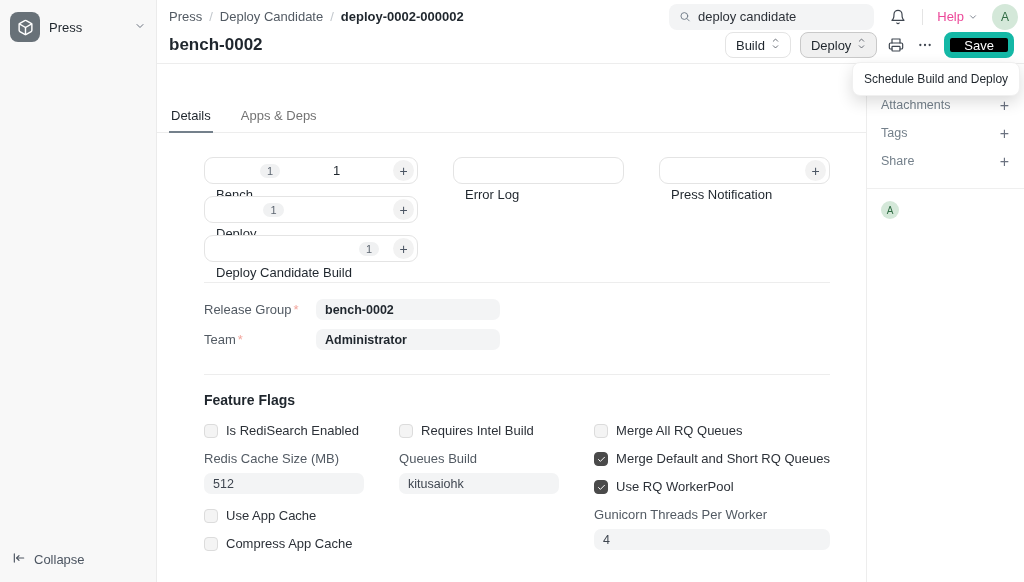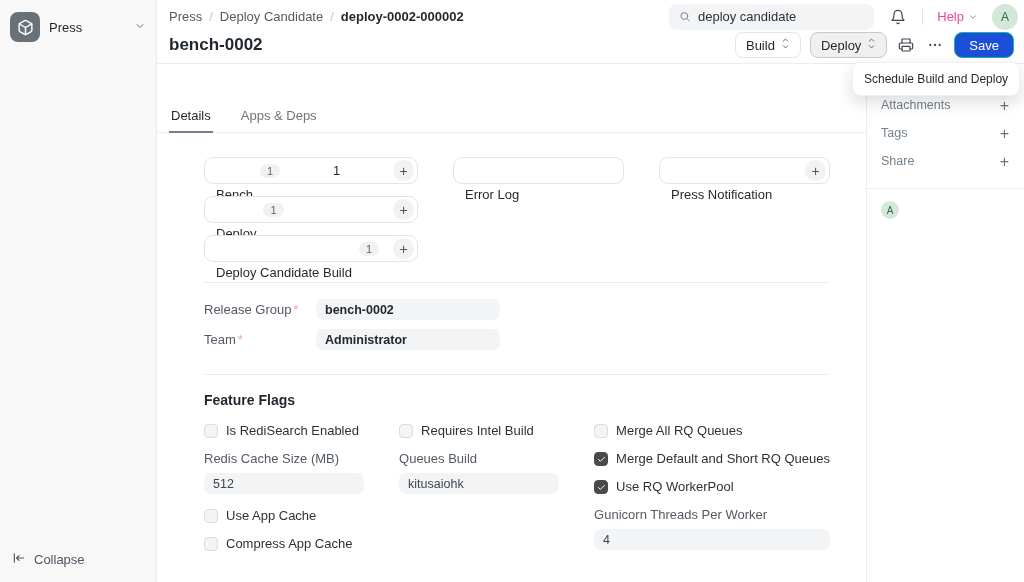--- a/index.html
+++ b/index.html
@@ -45,21 +45,21 @@
   .avatar.sm { width:18px; height:18px; font-size:10px; }
 
   .title-row { height:30px; display:flex; align-items:center; justify-content:space-between; padding:0 10px 6px 12px; }
   .page-title { font-size:17px; font-weight:600; color:#1f262d; }
   .actions { display:flex; align-items:center; gap:9px; }
   .btn { height:26px; border-radius:8px; font-size:13px; font-family:inherit; cursor:pointer;
     display:flex; align-items:center; gap:6px; padding:0 10px; color:#1f262d; }
   .btn-build { background:#fff; border:1px solid #e4e4e4; }
   .btn-deploy { background:#f0f0f0; border:1px solid #c9c9c9; }
   .btn .sort-icon svg { width:9px; height:13px; stroke:#3f4650; fill:none; stroke-width:2; stroke-linecap:round; stroke-linejoin:round; }
-  .btn-save { background:#1d4ed8; border:1px solid #14b8a6; color:#fff; padding:0 14px; font-weight:500; }
+  .btn-save { background:#000000; border:6px solid #14b8a6; color:#fff; padding:0 14px; font-weight:500; }
 
   .body-row { flex:1; display:flex; border-top:1px solid #ededed; min-height:0; }
   .main-panel { flex:1; min-width:0; display:flex; flex-direction:column; }
   .tab-bar { height:33px; display:flex; gap:26px; padding:0 12px; border-bottom:1px solid #ededed;margin-top:36px; }
   .tab { font-size:13px; color:#737373; display:flex; align-items:center; cursor:pointer;
     border-bottom:2px solid transparent; margin-bottom:-1px; padding:0 2px; }
   .tab.active { color:#1f262d; font-weight:500; border-bottom-color:#74808b; }
 
   .content { flex:1; padding:0 36px 0 47px; overflow:hidden; }
 

